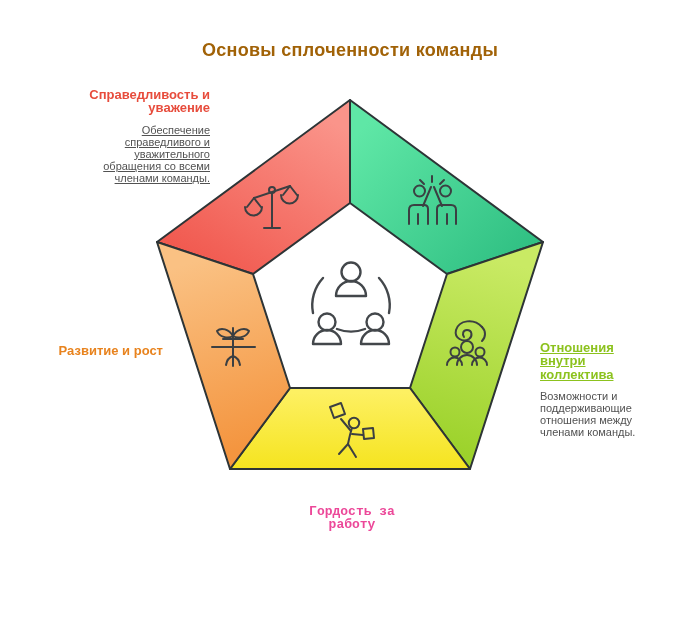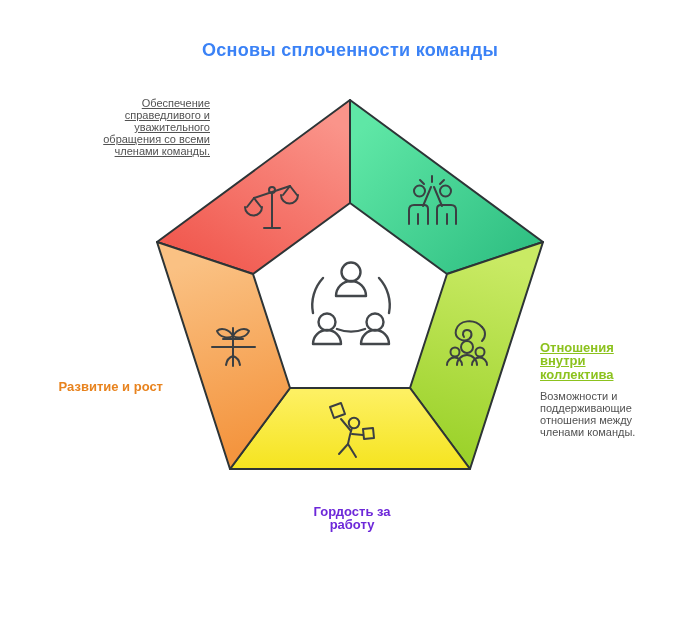--- a/index.html
+++ b/index.html
@@ -33,31 +33,31 @@
   .label .body {
     margin-top: 9px;
     font-size: 11px;
     line-height: 1.1;
     white-space: pre-line;
   }
   .lbl-fairness    { left: 40px;  top: 88px;  width: 170px; text-align: right; }
   .lbl-recognition { left: 497px; top: 110px; width: 140px; text-align: left; }
   .lbl-relations   { left: 540px; top: 341px; width: 130px; text-align: left; }
   .lbl-pride       { left: 277px; top: 505px; width: 150px; text-align: center; }
-  .lbl-growth      { left: 23px;  top: 344px; width: 140px; text-align: right; margin-top: 36px; }
+  .lbl-growth      { left: 23px;  top: 344px; width: 140px; text-align: right; }
   .seg { stroke-width: 2; stroke-linejoin: round; }
   .icon { fill: none; stroke: #3b3f42; stroke-width: 2; stroke-linecap: round; stroke-linejoin: round; }
   .center-icon { fill: none; stroke: #43474b; stroke-width: 2.4; stroke-linecap: round; stroke-linejoin: round; }
 </style>
 </head>
 <body>
 
 <div class="stage">
 
-  <h1 class="title" style="color: #3b82f6;">Основы сплоченности команды</h1>
+  <h1 class="title" style="color: #a16207;">Основы сплоченности команды</h1>
 
   <svg class="diagram-svg" width="700" height="641" viewBox="0 0 700 641">
     <defs>
       <linearGradient id="grad-0" gradientUnits="userSpaceOnUse" x1="330" y1="120" x2="230" y2="280">
         <stop offset="0%" stop-color="#fa948a"></stop>
         <stop offset="100%" stop-color="#f15a50"></stop>
       </linearGradient>
       <linearGradient id="grad-1" gradientUnits="userSpaceOnUse" x1="370" y1="120" x2="520" y2="260">
         <stop offset="0%" stop-color="#5fe7a6"></stop>
         <stop offset="100%" stop-color="#30c083"></stop>
@@ -140,40 +140,42 @@
       <path d="M212,347 L255,347"></path>
       <path d="M233,328 L233,366"></path>
       <path d="M233,336 C229,329 221,327 217,331 C219,337 228,339 233,336 Z"></path>
       <path d="M233,336 C237,329 245,327 249,331 C247,337 238,339 233,336 Z"></path>
       <path d="M223,339 L243,339"></path>
       <path d="M233,356 Q227,358 226,365 M233,356 Q239,358 240,365"></path>
     </g>
   </svg>
 
   <div class="label lbl-fairness">
+    <div class="heading" style="color: rgb(231, 76, 60);">Справедливость и
+уважение</div>
     <div class="body" style="color: rgb(82, 82, 82); text-decoration: underline;">Обеспечение
 справедливого и
 уважительного
 обращения со всеми
 членами команды.</div>
   </div>
 
 
   <div class="label lbl-relations">
     <div class="heading" style="color: rgb(140, 194, 30); text-decoration: underline;">Отношения
 внутри
 коллектива</div>
     <div class="body" style="color: rgb(82, 82, 82);">Возможности и
 поддерживающие
 отношения между
 членами команды.</div>
   </div>
 
   <div class="label lbl-pride">
-    <div class="heading" style="color: #6d28d9;">Гордость за
+    <div class="heading" style="color: #ec4899; font-family: Liberation Mono, monospace;">Гордость за
 работу</div>
   </div>
 
   <div class="label lbl-growth">
     <div class="heading" style="color: rgb(232, 131, 30);">Развитие и рост</div>
   </div>
 
 </div>
 
 </body></html>

